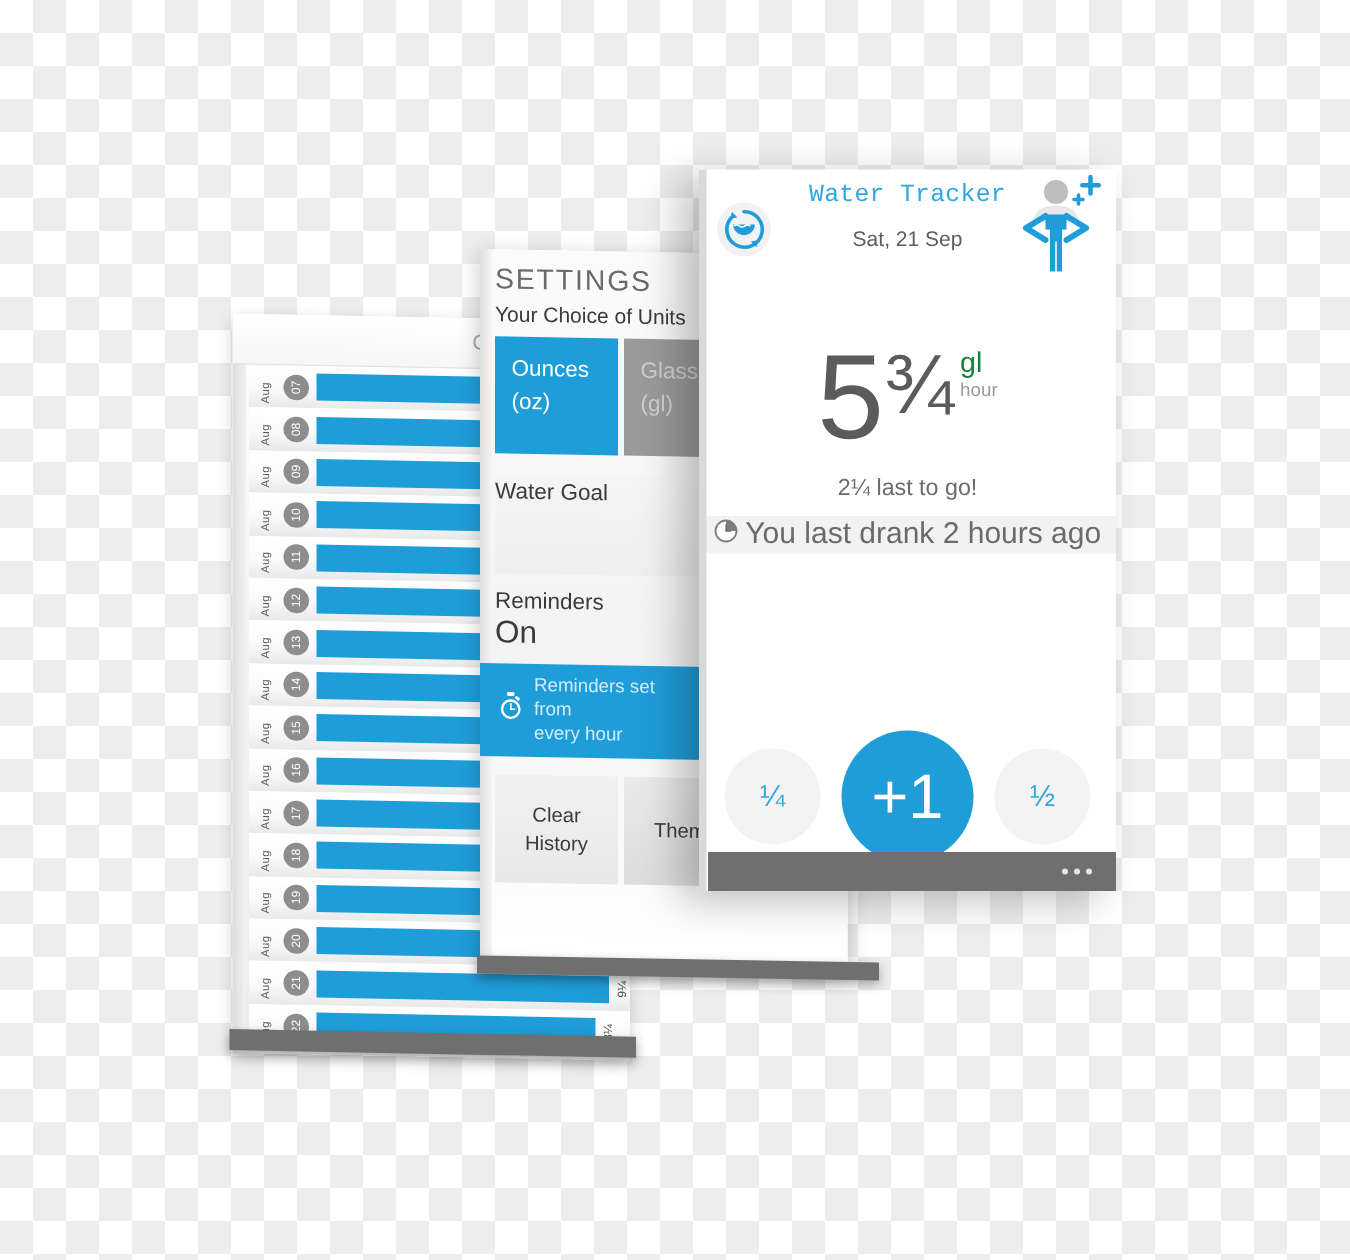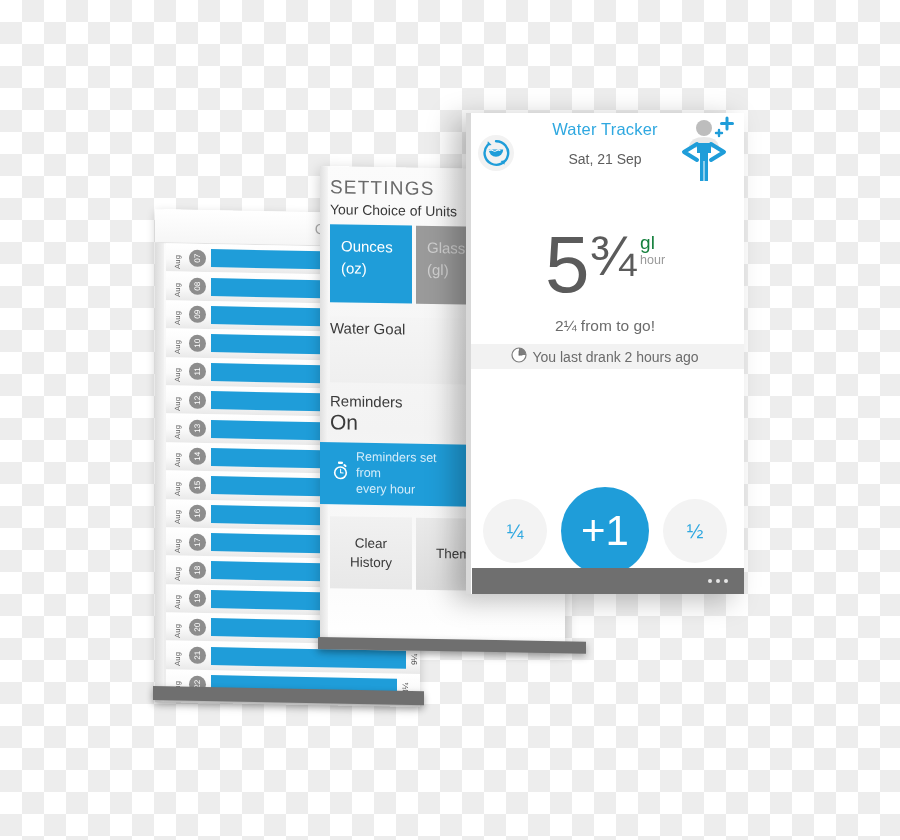--- a/index.html
+++ b/index.html
@@ -261,20 +261,21 @@
     position: relative;
     height: 62px;
     padding-top: 7px;
   }
   #app-title {
     text-align: center;
     color: #2fa8e0;
     font-size: 16.5px;
     font-weight: 400;
     letter-spacing: .2px;
+    font-family: Liberation Mono, monospace;
   }
   #app-date {
     text-align: center;
     color: #5d5d5d;
     font-size: 14px;
     margin-top: 12px;
   }
   #logo-icon {
     position: absolute;
     left: 12px;
@@ -334,21 +335,21 @@
   }
   #last-drank {
     margin-top: 9px;
     background: #f2f2f2;
     height: 25px;
     display: flex;
     align-items: center;
     justify-content: center;
     gap: 5px;
     color: #6b6b6b;
-    font-size: 14px;
+    font-size: 20px;
   }
 
   #quick-buttons {
     position: absolute;
     left: 0; right: 0;
     top: 374px;
     display: flex;
     align-items: center;
     justify-content: center;
     gap: 14px;
@@ -606,21 +607,21 @@
       <div id="amount-line">
         <span id="amount-whole">5</span>
         <span id="amount-frac">¾</span>
         <span id="amount-unit-wrap">
           <div id="amount-unit">gl</div>
           <div id="amount-done">hour</div>
         </span>
       </div>
     </div>
 
-    <div id="togo">2¼ from to go!</div>
+    <div id="togo">2¼ last to go!</div>
 
     <div id="last-drank">
       <span>
         <svg width="16" height="16" viewBox="0 0 16 16">
           <circle cx="8" cy="8" r="7" fill="#ffffff" stroke="#7d7d7d" stroke-width="1.2"></circle>
           <path d="M8 1 A7 7 0 0 1 15 8 L8 8 Z" fill="#7d7d7d"></path>
           <rect x="7.6" y="3.6" width="0.9" height="4.8" fill="#6b6b6b"></rect>
           <rect x="7.8" y="7.6" width="3.6" height="0.9" fill="#6b6b6b"></rect>
         </svg>
       </span>

